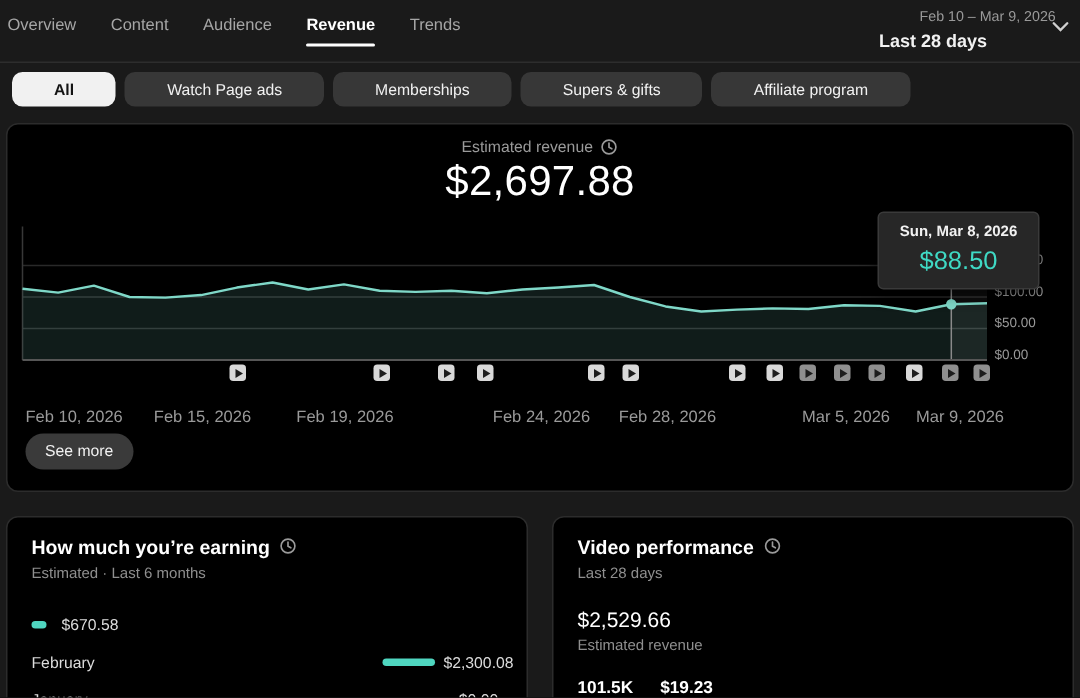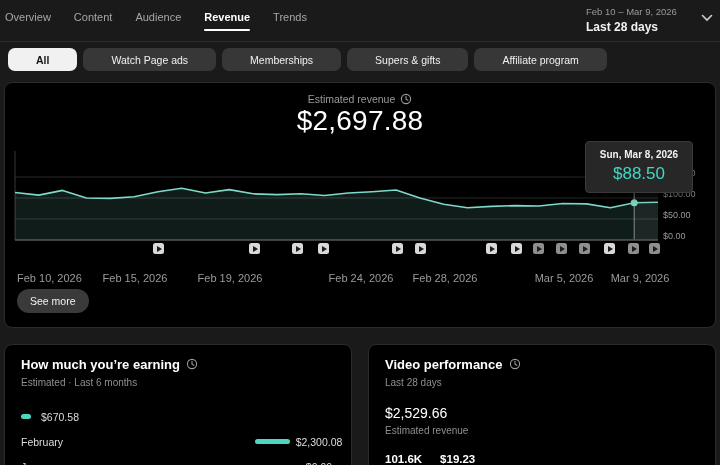--- a/index.html
+++ b/index.html
@@ -5,21 +5,21 @@
   html,body{margin:0;padding:0;background:#1a1a1a;}
   .page{position:relative;width:720px;height:465px;background:#1a1a1a;overflow:hidden;
         font-family:"Liberation Sans","DejaVu Sans",sans-serif;color:#f1f1f1;}
   
   .topnav{position:absolute;top:0;left:0;width:720px;height:42px;border-bottom:1px solid #2d2d2d;box-sizing:border-box;}
   .tabs{position:absolute;left:5px;top:0;height:42px;display:flex;gap:23px;}
   .tab{position:relative;height:34px;display:flex;align-items:center;font-size:11px;color:#a6a6a6;cursor:pointer;}
   .tab.active{color:#fff;font-weight:700;}
   .tab.active::after{content:"";position:absolute;left:0;right:0;bottom:3px;height:2px;background:#fff;border-radius:1px;}
   .datesel{position:absolute;left:586px;top:6px;text-align:left;cursor:pointer;}
-  .dr-range{font-size:9.5px;color:#9a9a9a;margin-bottom:3px;}
+  .dr-range{font-size:9.5px;color:#9a9a9a;margin-bottom:3px;margin-left:27px;}
   .dr-period{font-size:12px;font-weight:700;color:#f1f1f1;}
   .nav-chevron{position:absolute;right:7px;top:14px;}
   
   .chips{position:absolute;left:8px;top:48px;display:flex;gap:6px;}
   .chip{height:23px;display:flex;align-items:center;padding:0 28px;border-radius:7px;background:#373737;
         color:#f1f1f1;font-size:10.5px;font-weight:500;cursor:pointer;white-space:nowrap;}
   .chip.active{background:#f1f1f1;color:#141414;font-weight:700;}
   
   .card{position:absolute;background:#000000;border:1px solid #2c2c2c;border-radius:8px;box-sizing:border-box;}
   .main-card{left:4px;top:82px;width:712px;height:246px;}
@@ -213,21 +213,21 @@
       <span>Video performance</span><svg width="12" height="12" viewBox="0 0 12 12">
           <circle cx="6" cy="6" r="4.6" fill="none" stroke="#9a9a9a" stroke-width="1.1"></circle>
           <path d="M6 3.4 V6.2 L7.9 7.2" fill="none" stroke="#9a9a9a" stroke-width="1.1" stroke-linecap="round"></path>
         </svg>
     </div>
     <div class="card-sub">Last 28 days</div>
     <div class="perf-rev">$2,529.66</div>
     <div class="perf-rev-label">Estimated revenue</div>
     <div class="perf-stats">
       <div class="stat">
-        <div class="stat-v">101.6K</div>
+        <div class="stat-v">101.5K</div>
 
       </div>
       <div class="stat">
         <div class="stat-v">$19.23</div>
 
       </div>
     </div>
   </section>
 </div>
 

